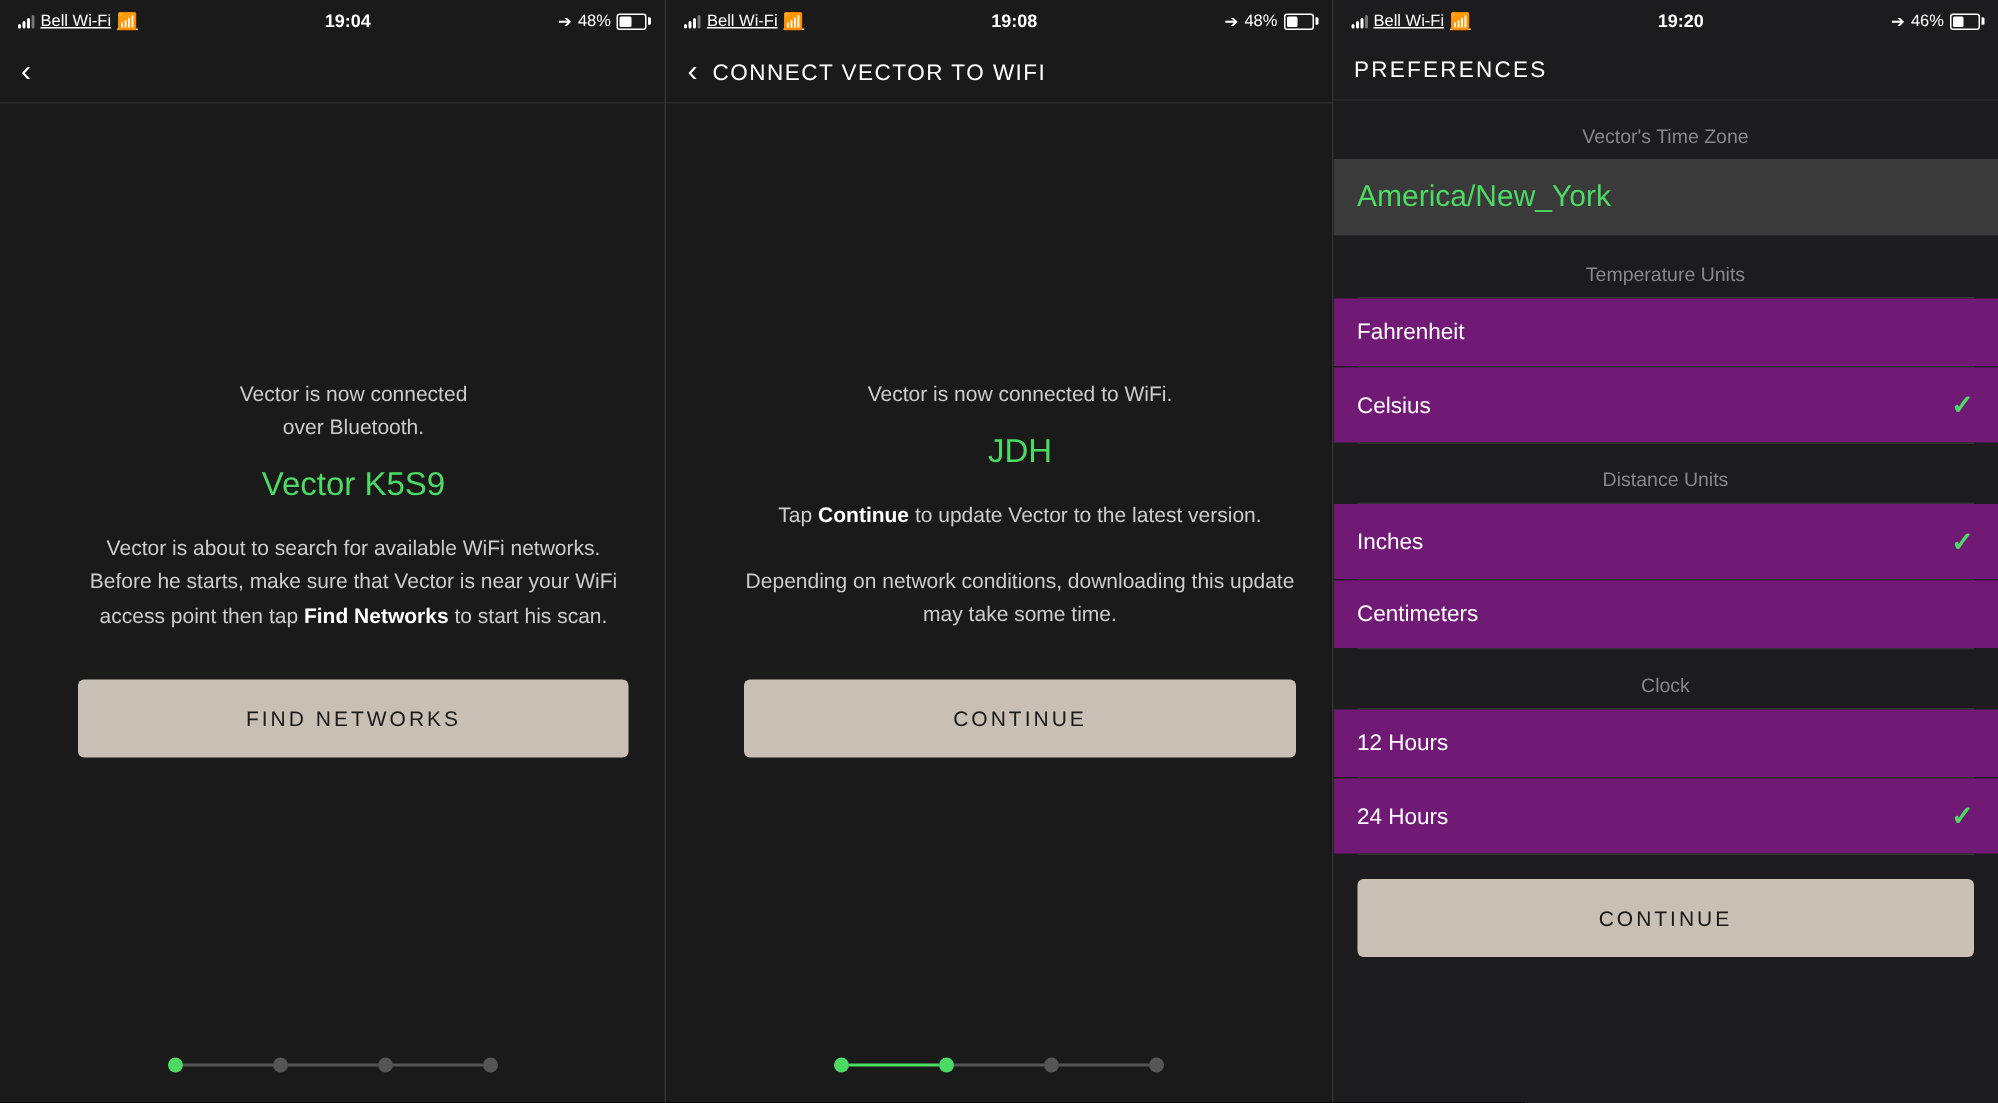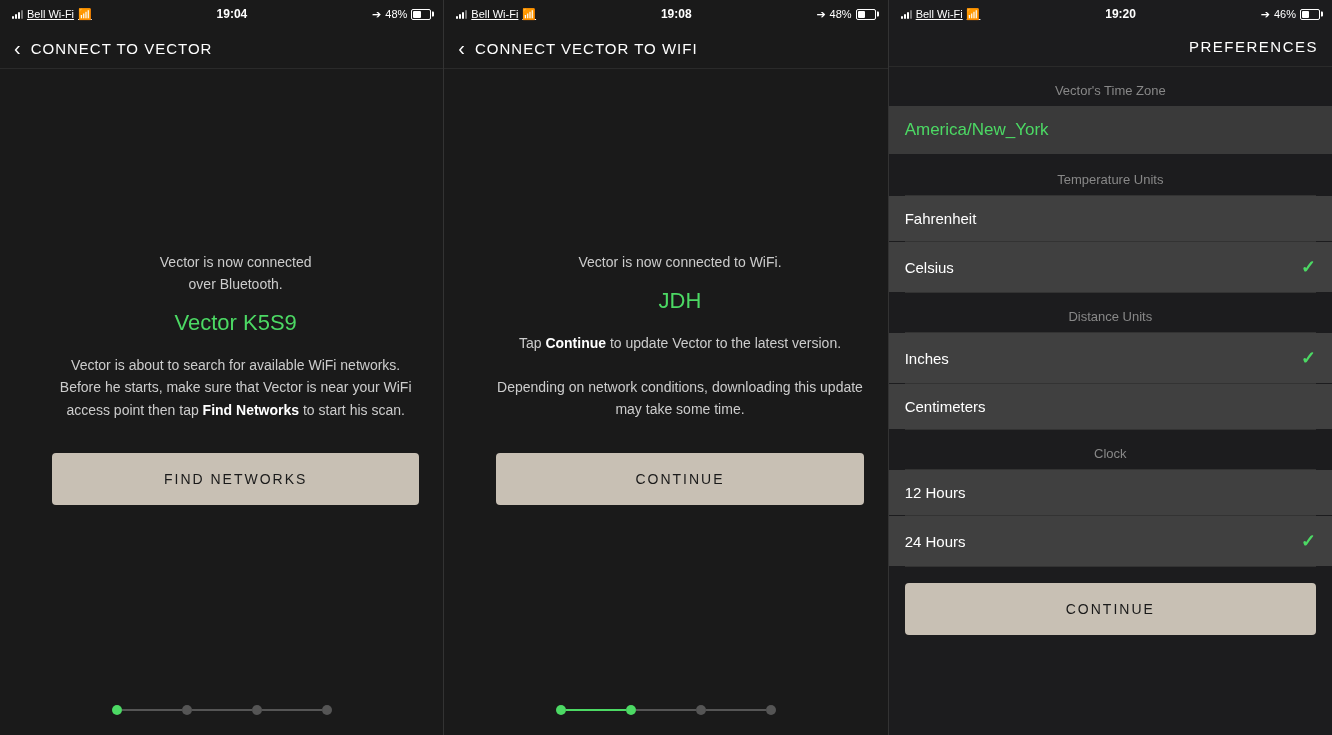--- a/index.html
+++ b/index.html
@@ -197,21 +197,21 @@
 
     
     .pref-screen {
       flex: 1;
       display: flex;
       flex-direction: column;
       background: #1c1c1e;
     }
     .pref-header {
       padding: 10px 14px;
-      text-align: right;
+      text-align: left;
       background: #1c1c1e;
       border-bottom: 1px solid #2a2a2a;
     }
     .pref-title {
       color: #fff;
       font-size: 15px;
       font-weight: 400;
       letter-spacing: 1.5px;
       text-transform: uppercase;
     }
@@ -233,35 +233,35 @@
     .pref-timezone-row {
       background: #3a3a3a;
       padding: 14px 16px;
       margin: 0 0 2px;
       display: flex;
       align-items: center;
       justify-content: space-between;
     }
     .pref-timezone-text {
       color: #4cd964;
-      font-size: 17px;
+      font-size: 20px;
     }
 
     .pref-divider {
       height: 1px;
       background: #333;
       margin: 0 16px;
     }
 
     .pref-row {
       display: flex;
       align-items: center;
       justify-content: space-between;
       padding: 14px 16px;
-      background: #404040;
+      background: #701a75;
       cursor: pointer;
     }
     .pref-row-label {
       color: #fff;
       font-size: 15px;
     }
     .checkmark {
       color: #4cd964;
       font-size: 18px;
       font-weight: 700;
@@ -303,21 +303,20 @@
       <span>➔</span>
       <span>48%</span>
       <div class="battery-box">
         <div class="battery-fill" style="width:48%"></div>
       </div>
     </div>
   </div>
 
   <div class="header">
     <span class="back-btn">‹</span>
-    <span class="header-title">CONNECT TO VECTOR</span>
   </div>
 
   <div class="content">
     <span class="body-text">
       <span>Vector is now connected</span><br>
       <span>over Bluetooth.</span>
     </span>
     <span class="highlight-green">Vector K5S9</span>
     <p class="body-text">
       <span>Vector is about to search for available WiFi networks. Before he starts, make sure that Vector is near your WiFi access point then tap </span><strong class="bold">Find Networks</strong><span> to start his scan.</span>

